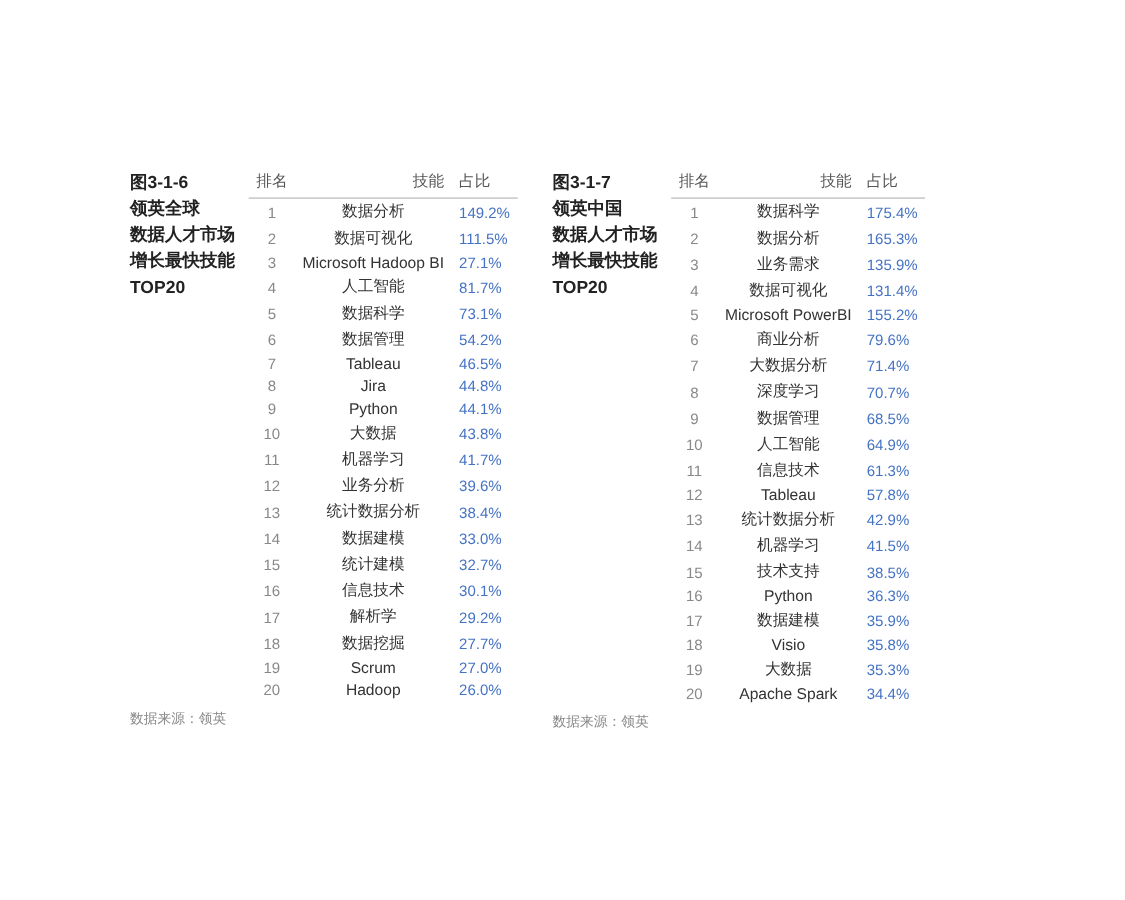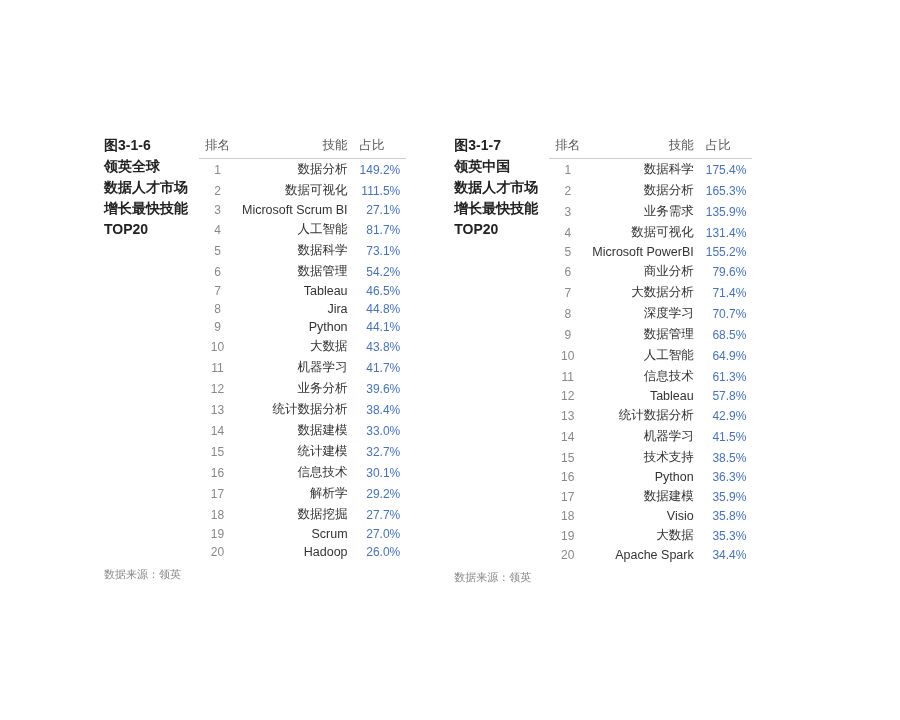--- a/index.html
+++ b/index.html
@@ -9,21 +9,21 @@
       width: 900px;
       height: 720px;
       overflow: hidden;
       display: flex;
       align-items: center;
       justify-content: center;
     }
     .page-wrapper {
       display: flex;
       flex-direction: row;
-      gap: 48px;
+      gap: 28px;
       padding: 30px 40px;
       width: 772px;
     }
     .chart-title {
       font-size: 14px;
       font-weight: bold;
       color: #222;
       line-height: 1.5;
       min-width: 95px;
       padding-right: 5px;
@@ -46,25 +46,24 @@
     .data-table tbody tr td {
       padding: 2px 6px;
       white-space: nowrap;
     }
     .data-table tbody tr td.rank-cell {
       text-align: center;
       color: #888;
       font-size: 12px;
     }
     .data-table tbody tr td.skill-cell {
-      text-align: right;
+      text-align: center;
       color: #333;
     }
     .data-table tbody tr td.pct-cell {
-      text-align: right;
       color: #4472C4;
       font-size: 12px;
     }
     .data-source {
       font-size: 11px;
       color: #888;
       margin-top: 6px;
     }
     .section-wrapper {
       display: flex;
@@ -104,21 +103,21 @@
               <td class="skill-cell">数据分析</td>
               <td class="pct-cell">149.2%</td>
             </tr>
             <tr>
               <td class="rank-cell">2</td>
               <td class="skill-cell">数据可视化</td>
               <td class="pct-cell">111.5%</td>
             </tr>
             <tr>
               <td class="rank-cell">3</td>
-              <td class="skill-cell">Microsoft Scrum BI</td>
+              <td class="skill-cell">Microsoft Hadoop BI</td>
               <td class="pct-cell">27.1%</td>
             </tr>
             <tr>
               <td class="rank-cell">4</td>
               <td class="skill-cell">人工智能</td>
               <td class="pct-cell">81.7%</td>
             </tr>
             <tr>
               <td class="rank-cell">5</td>
               <td class="skill-cell">数据科学</td>

